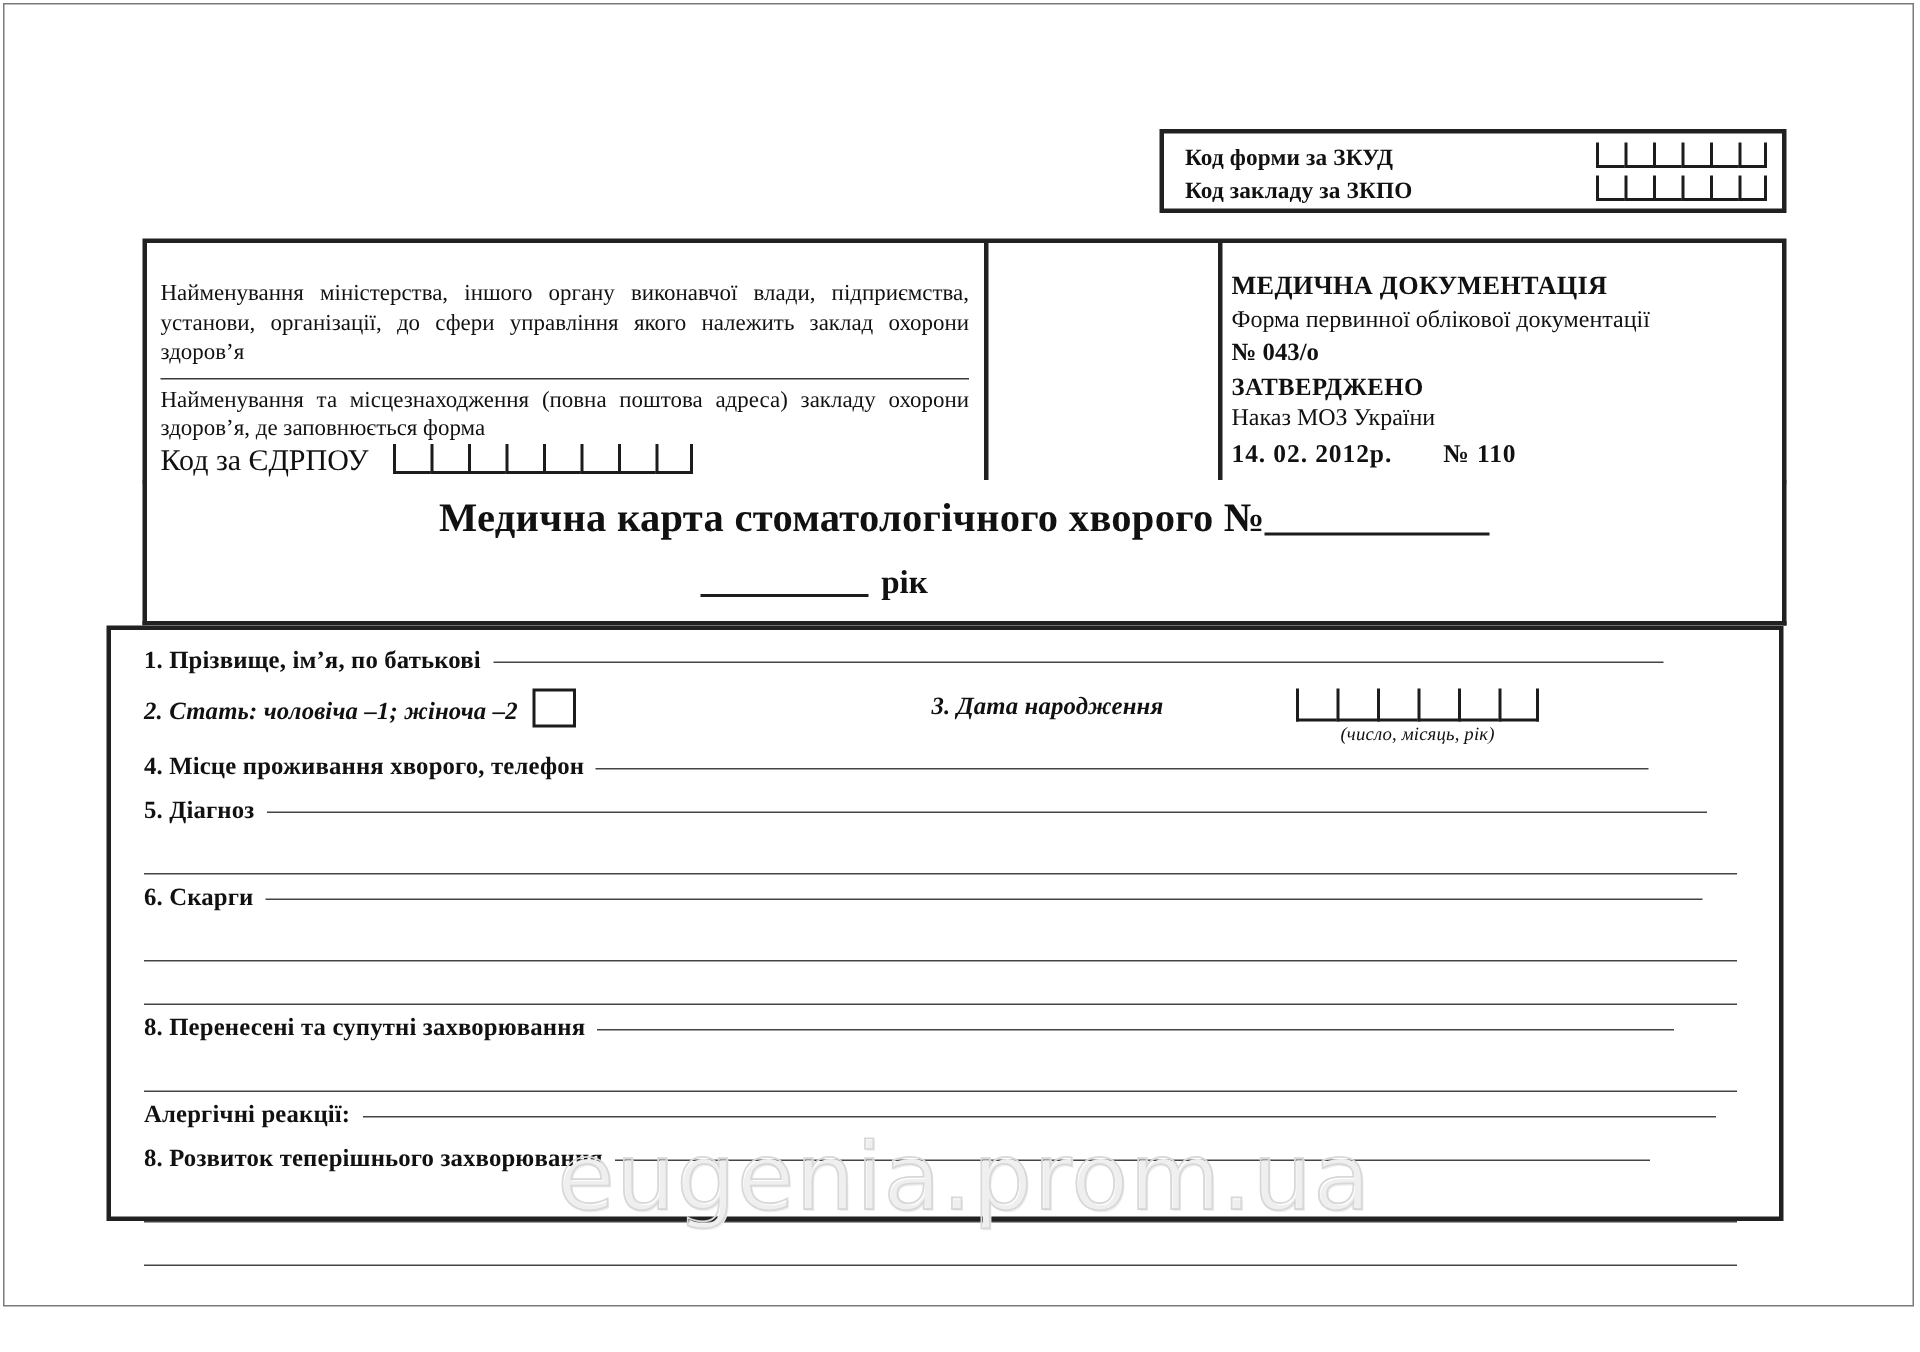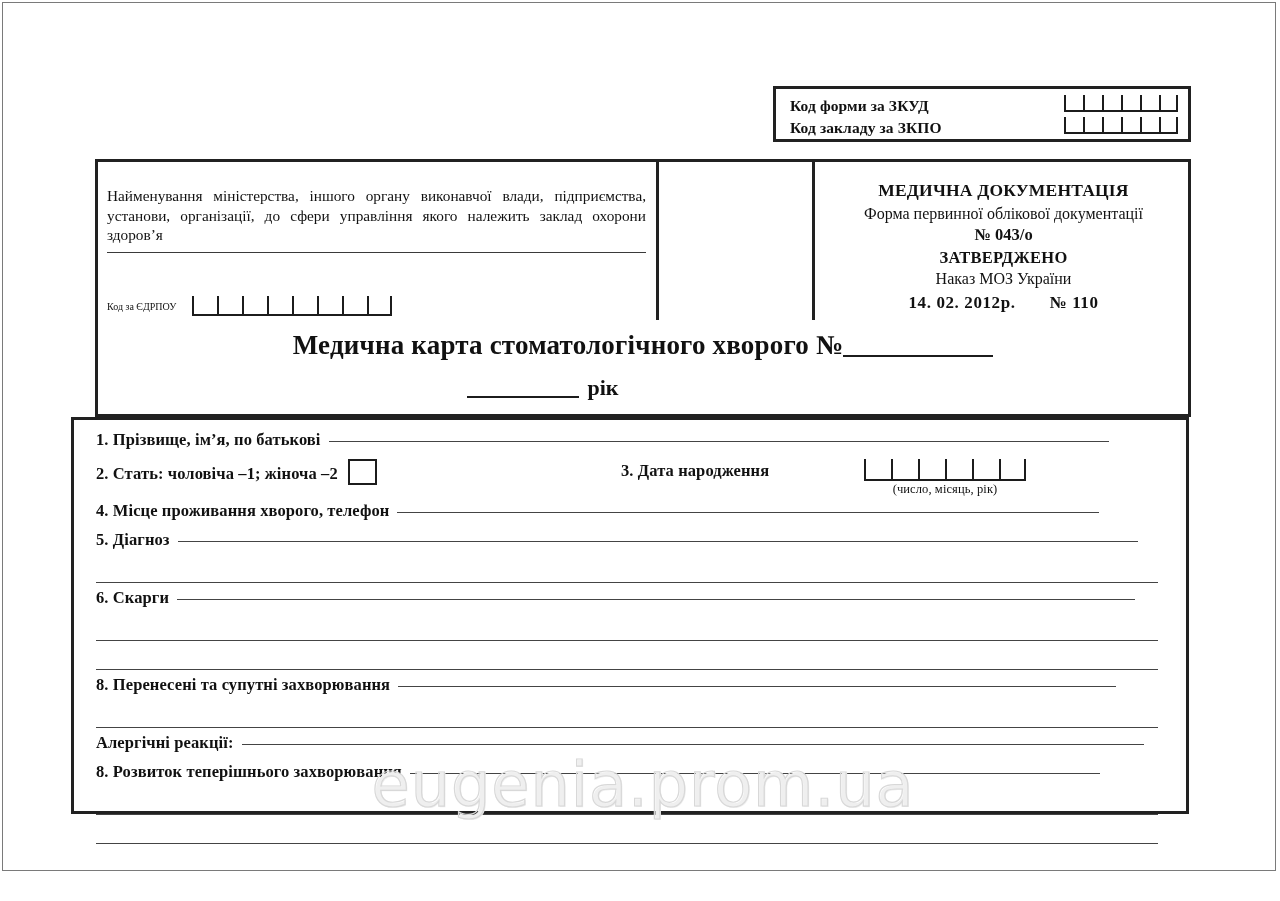--- a/index.html
+++ b/index.html
@@ -97,42 +97,41 @@
     box-sizing: border-box;
     border-right: 3px solid #212121;
   }
   #hdr-right {
     position: absolute;
     left: 717px; top: 0;
     right: 0;
     height: 100%;
     box-sizing: border-box;
     padding: 18px 2px 0 6px;
-    text-align: center;
   }
 
   .hdr-note {
     font-size: 15.3px;
     line-height: 1.28;
     text-align: justify;
   }
   .hdr-note.j { text-align: justify; text-align-last: left; }
   .rule {
     border-bottom: 1.5px solid #3a3a3a;
     margin: 7px 0 4px 0;
   }
   #edrpou-row {
     position: absolute;
     left: 9px;
     bottom: 4px;
     display: flex;
     align-items: flex-end;
   }
   #edrpou-row .lbl {
-    font-size: 10px;
+    font-size: 20px;
     margin-right: 16px;
     line-height: 18px;
   }
   .cell-edr {
     width: 25px;
     height: 20px;
     border-left: 2px solid #1c1c1c;
     border-bottom: 2px solid #1c1c1c;
     box-sizing: border-box;
   }
@@ -327,20 +326,21 @@
         <span class="cell last"></span>
       </span>
     </div>
   </div>
 
   <div class="frame" id="header-row">
 
     <div id="hdr-left">
       <div class="hdr-note j">Найменування міністерства, іншого органу виконавчої влади, підприємства, установи, організації, до сфери управління якого належить заклад охорони здоров’я</div>
       <div class="rule"></div>
+      <div class="hdr-note j">Найменування та місцезнаходження (повна поштова адреса) закладу охорони здоров’я, де заповнюється форма</div>
 
       <div id="edrpou-row">
         <span class="lbl">Код за ЄДРПОУ</span>
         <span class="cells" style="display:flex;align-items:flex-end;">
           <span class="cell-edr"></span>
           <span class="cell-edr"></span>
           <span class="cell-edr"></span>
           <span class="cell-edr"></span>
           <span class="cell-edr"></span>
           <span class="cell-edr"></span>
@@ -372,21 +372,21 @@
       <span class="u-line u-110"></span><span>рік</span>
     </div>
   </div>
 
   <div class="frame" id="body-band">
 
     <div class="f-row">
       <span class="f-lbl">1.  Прізвище, ім’я, по батькові</span><span class="fill" style="width:780px;"></span>
     </div>
 
-    <div class="f-row" style="height:42px;">
+    <div class="f-row" style="height:42px;font-style:italic;">
       <span class="f-lbl">2. Стать: чоловіча –1; жіноча –2</span><span id="gender-box"></span>
 
       <span class="f-lbl" id="dob-label">3. Дата народження</span>
 
       <span id="dob-cells">
         <span class="cells">
           <span class="cell-dob"></span>
           <span class="cell-dob"></span>
           <span class="cell-dob"></span>
           <span class="cell-dob"></span>

